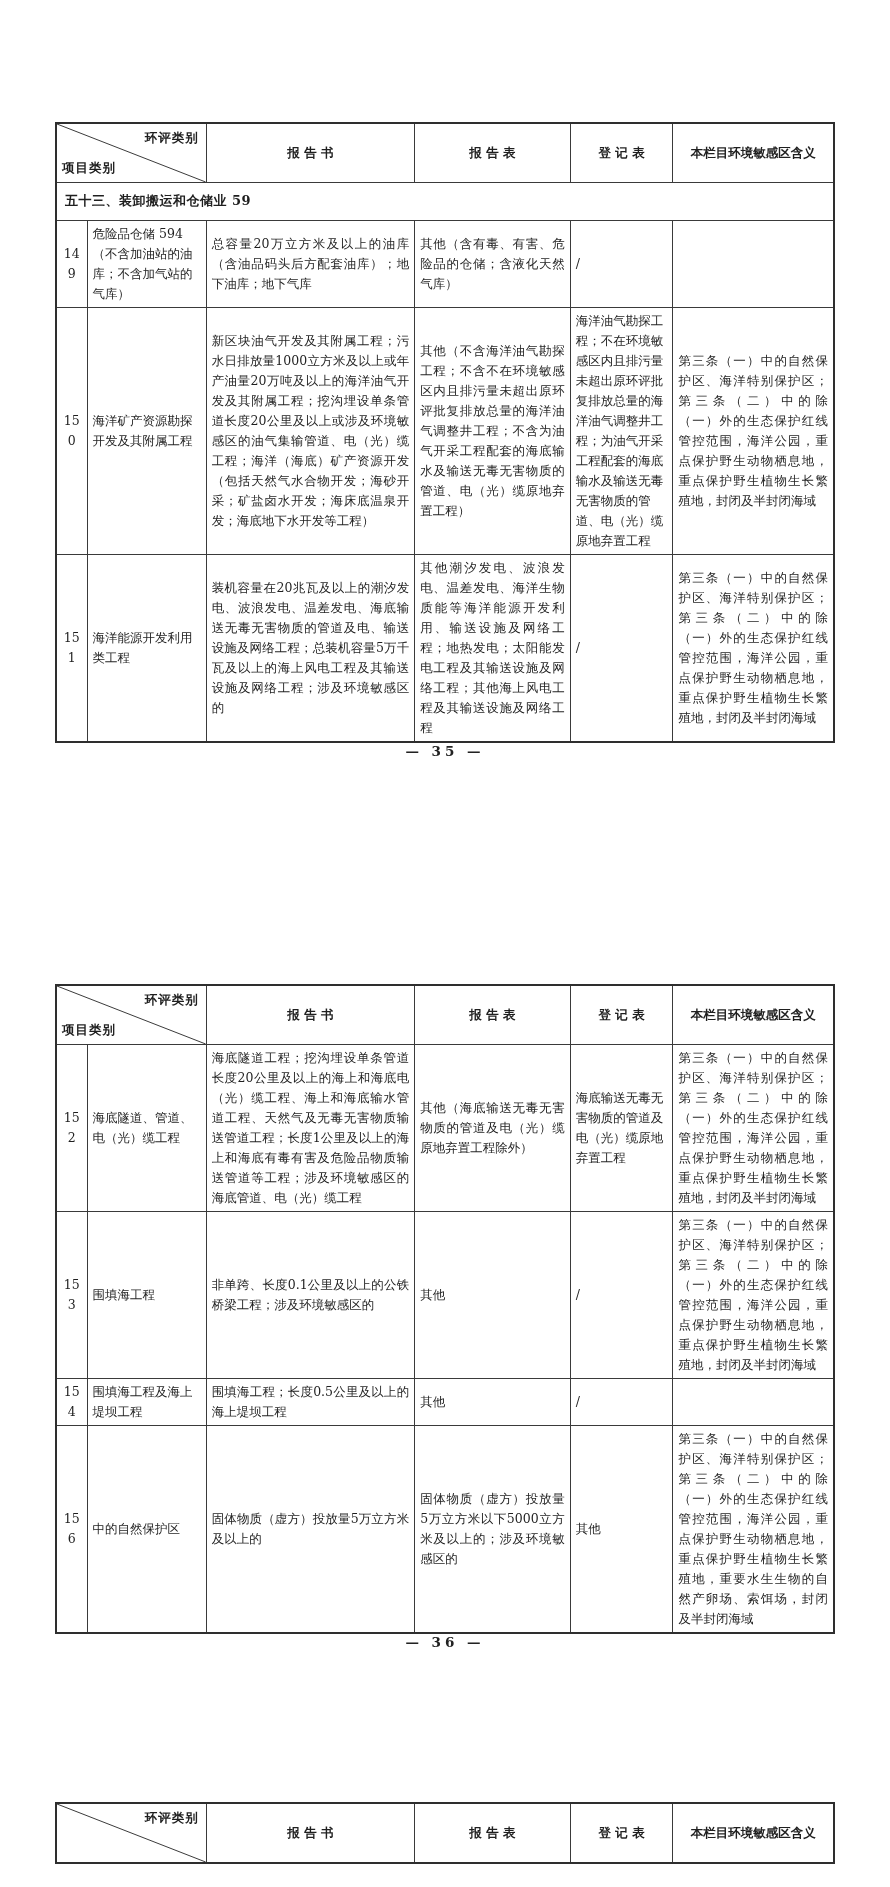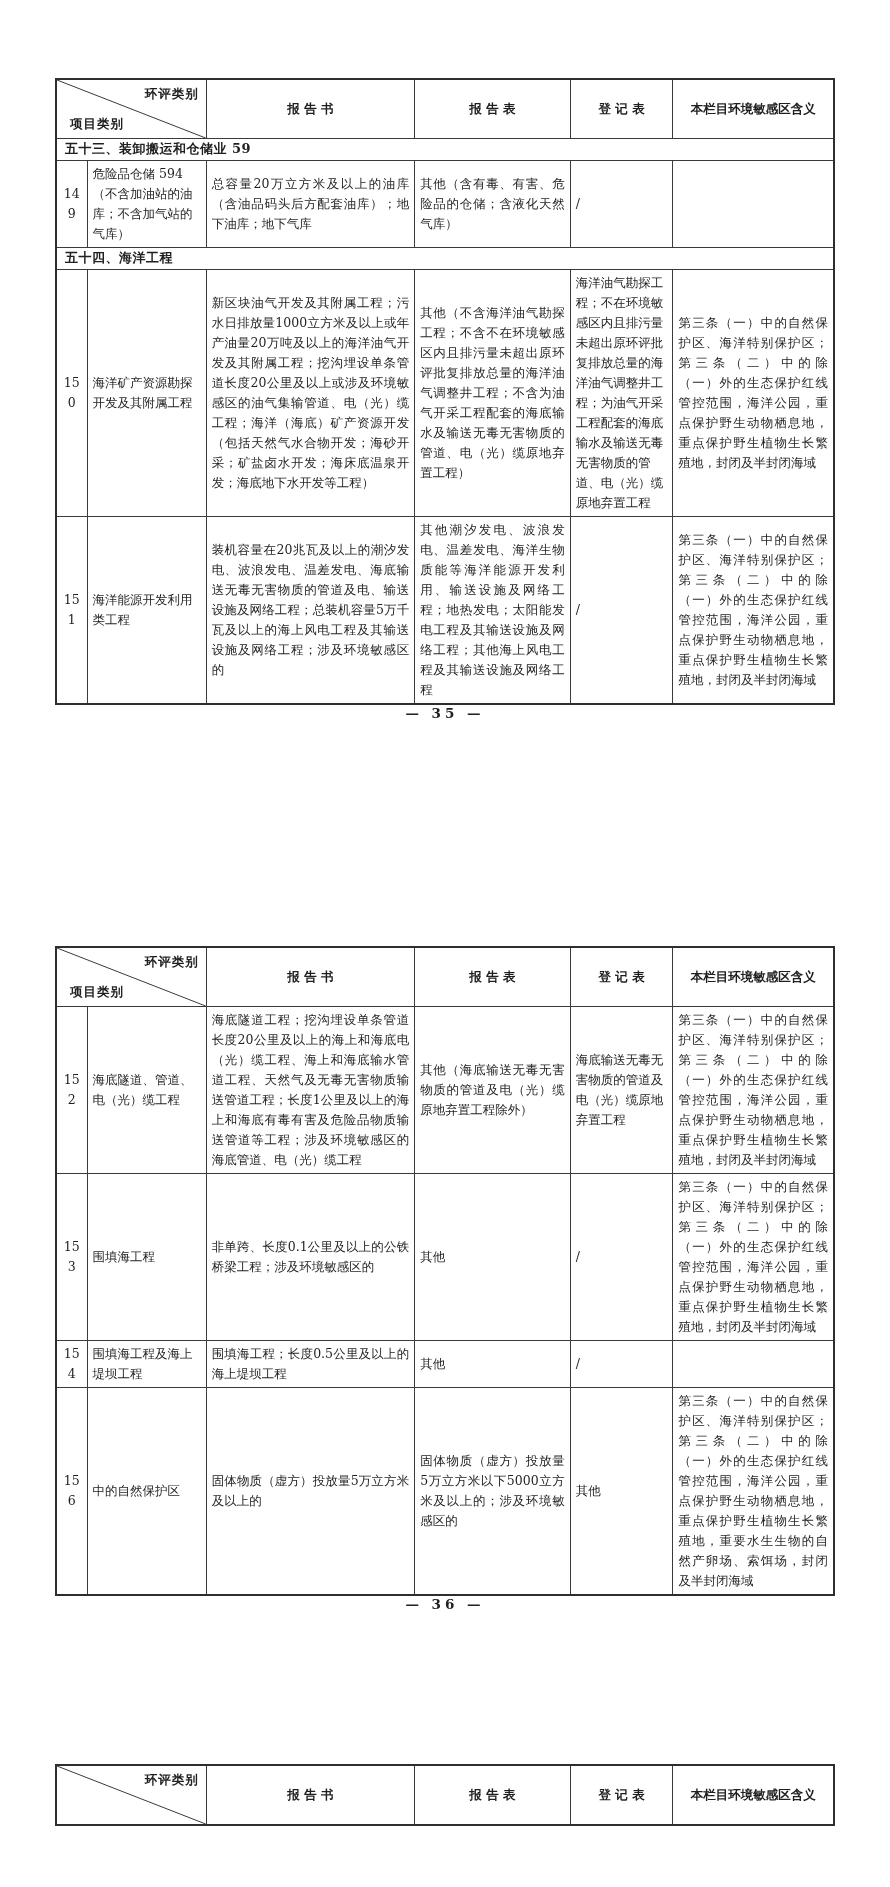--- a/index.html
+++ b/index.html
@@ -13,20 +13,21 @@
   .page{width:780px;margin:0 auto;}
   .page-1{margin-bottom:225px;}
   .page-2{margin-bottom:152px;}
   .page-3{margin-bottom:30px;}
 
   table.catalog{
     width:100%;
     border-collapse:collapse;
     table-layout:fixed;
     border:2px solid #2e2e2e;
+    margin-top:44px;
   }
   table.catalog th, table.catalog td{
     border:1px solid #3a3a3a;
     font-size:12.5px;
     line-height:1.6;
     vertical-align:middle;
     padding:3px 5px;
     word-break:break-all;
   }
   thead th{
@@ -39,28 +40,28 @@
   th.corner{
     position:relative;
     padding:0;
   }
   th.corner svg{position:absolute;left:0;top:0;width:100%;height:100%;display:block;}
   .corner-top{
     position:absolute;top:4px;right:7px;
     font-size:12.5px;font-weight:bold;letter-spacing:1px;
   }
   .corner-bottom{
-    position:absolute;bottom:4px;left:13px;
+    position:absolute;bottom:4px;left:5px;
     font-size:12.5px;font-weight:bold;letter-spacing:1px;
   }
   tr.section-row td{
     font-weight:bold;
     font-size:13px;
     text-align:left;
-    padding:0 8px;
+    padding:8px 8px;
     letter-spacing:0.5px;
   }
   td.c-num{text-align:center;padding:2px 1px;}
   td.c-cat{text-align:left;}
   td.c-book,td.c-form,td.c-meaning{text-align:justify;}
   td.c-reg{text-align:left;}
 
   .page-number{
     text-align:center;
     font-size:13.5px;
@@ -105,23 +106,20 @@
 
   <tr class="item-row">
     <td class="c-num">149</td>
     <td class="c-cat">危险品仓储 594（不含加油站的油库；不含加气站的气库）</td>
     <td class="c-book">总容量20万立方米及以上的油库（含油品码头后方配套油库）；地下油库；地下气库</td>
     <td class="c-form">其他（含有毒、有害、危险品的仓储；含液化天然气库）</td>
     <td class="c-reg">/</td>
     <td class="c-meaning"></td>
   </tr>
 
-  <tr class="section-row">
-    <td colspan="6">五十四、海洋工程</td>
-  </tr>
 
   <tr class="item-row">
     <td class="c-num">150</td>
     <td class="c-cat">海洋矿产资源勘探开发及其附属工程</td>
     <td class="c-book">新区块油气开发及其附属工程；污水日排放量1000立方米及以上或年产油量20万吨及以上的海洋油气开发及其附属工程；挖沟埋设单条管道长度20公里及以上或涉及环境敏感区的油气集输管道、电（光）缆工程；海洋（海底）矿产资源开发（包括天然气水合物开发；海砂开采；矿盐卤水开发；海床底温泉开发；海底地下水开发等工程）</td>
     <td class="c-form">其他（不含海洋油气勘探工程；不含不在环境敏感区内且排污量未超出原环评批复排放总量的海洋油气调整井工程；不含为油气开采工程配套的海底输水及输送无毒无害物质的管道、电（光）缆原地弃置工程）</td>
     <td class="c-reg">海洋油气勘探工程；不在环境敏感区内且排污量未超出原环评批复排放总量的海洋油气调整井工程；为油气开采工程配套的海底输水及输送无毒无害物质的管道、电（光）缆原地弃置工程</td>
     <td class="c-meaning">第三条（一）中的自然保护区、海洋特别保护区；第三条（二）中的除（一）外的生态保护红线管控范围，海洋公园，重点保护野生动物栖息地，重点保护野生植物生长繁殖地，封闭及半封闭海域</td>
   </tr>
 

